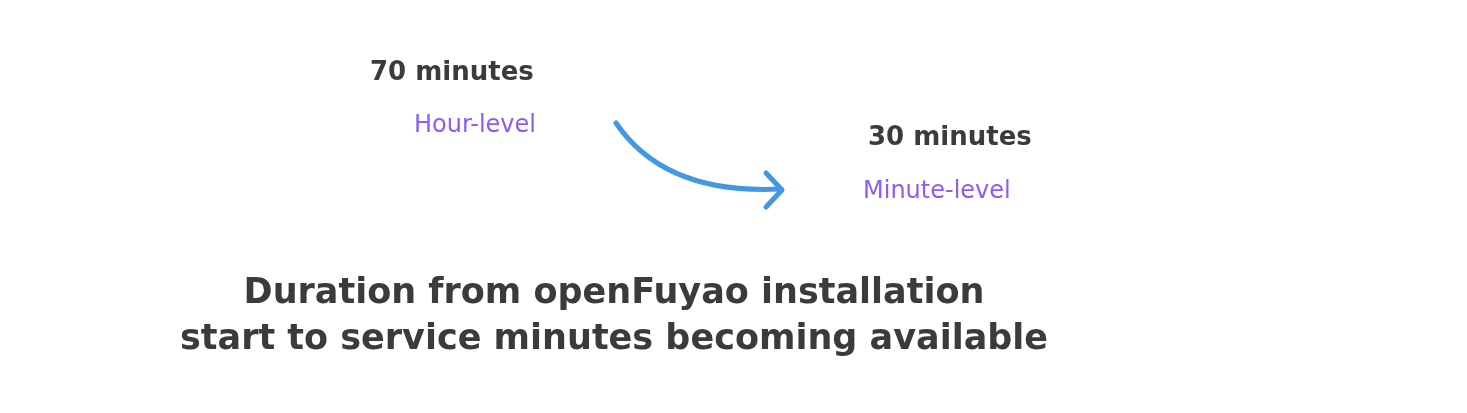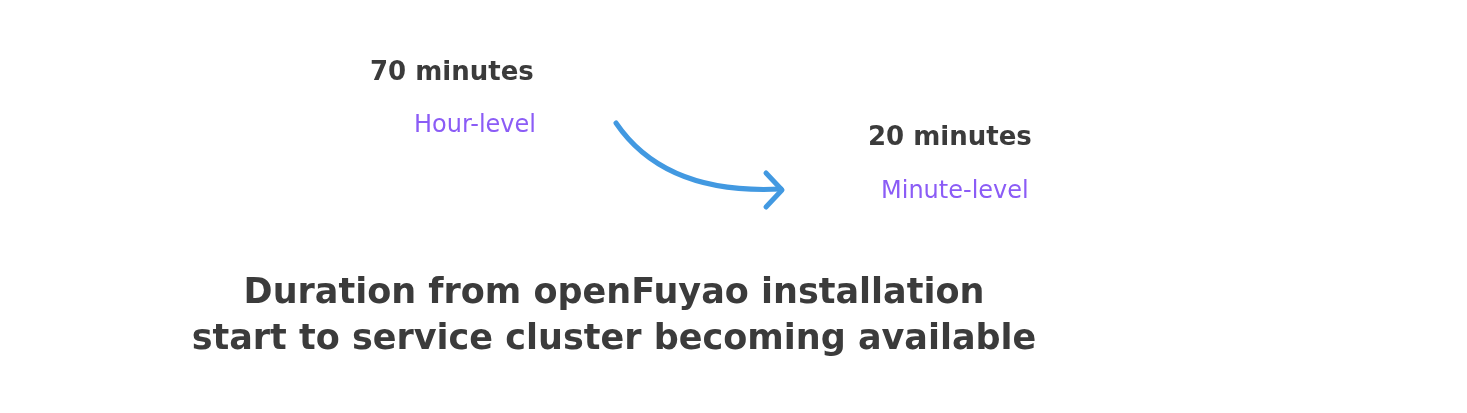--- a/index.html
+++ b/index.html
@@ -16,17 +16,17 @@
 <body>
 
 <div class="abs big" style="left:370px; top:56px;">70 minutes</div>
 <div class="abs small" style="left:414px; top:110px;">Hour-level</div>
 
 <svg width="1467" height="413">
   <path d="M616 123 Q 665 195 781 189" fill="none" stroke="#4299e1" stroke-width="5" stroke-linecap="round"></path>
   <path d="M766 173 L 782 190 L 766 207" fill="none" stroke="#4299e1" stroke-width="5" stroke-linecap="round" stroke-linejoin="round"></path>
 </svg>
 
-<div class="abs big" style="left:868px; top:121px;">20 minutes</div>
-<div class="abs small" style="left:881px; top:176px;">Minute-level</div>
+<div class="abs big" style="left:868px; top:121px;">30 minutes</div>
+<div class="abs small" style="left:863px; top:176px;">Minute-level</div>
 
 <div class="abs caption" style="top:268px;">Duration from openFuyao installation</div>
-<div class="abs caption" style="top:314px;">start to service cluster becoming available</div>
+<div class="abs caption" style="top:314px;">start to service minutes becoming available</div>
 
 </body></html>

